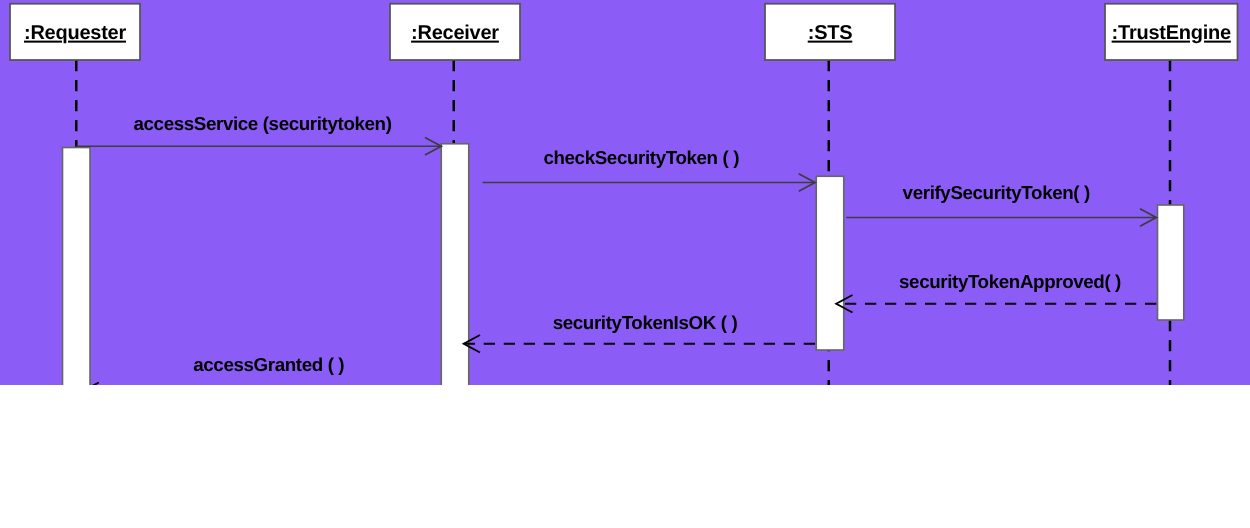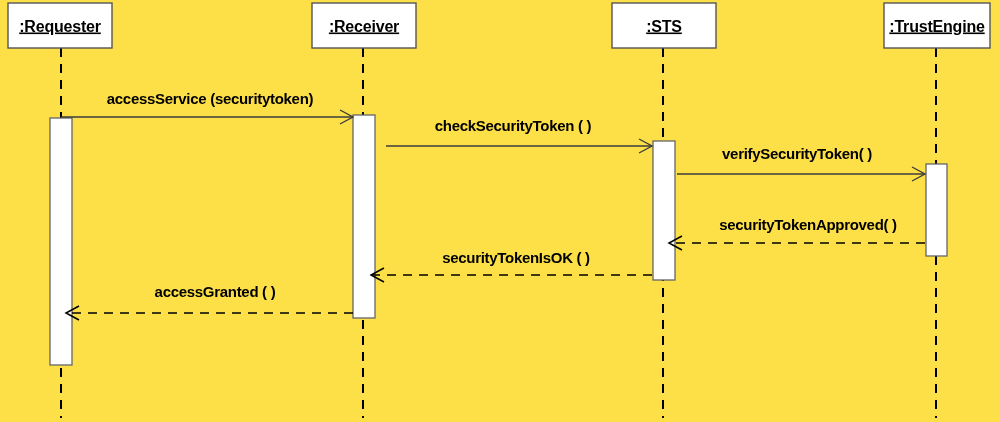--- a/index.html
+++ b/index.html
@@ -4,22 +4,22 @@
 <title>UML Sequence Diagram</title>
 <style>
   html, body {
     margin: 0;
     padding: 0;
     background: #ffffff;
   }
   #diagram-root {
     position: relative;
     width: 1000px;
-    height: 422px;
-    background: #fde047;
+    height: 308px;
+    background: #8b5cf6;
     font-family: "Liberation Sans", sans-serif;
     overflow: hidden;
   }
   #diagram-svg {
     position: absolute;
     left: 0;
     top: 0;
     width: 1000px;
     height: 422px;
     display: block;

